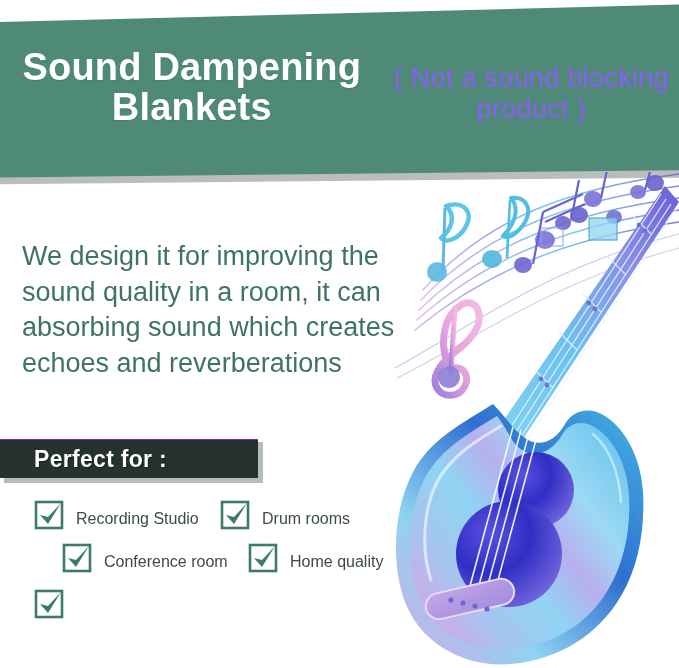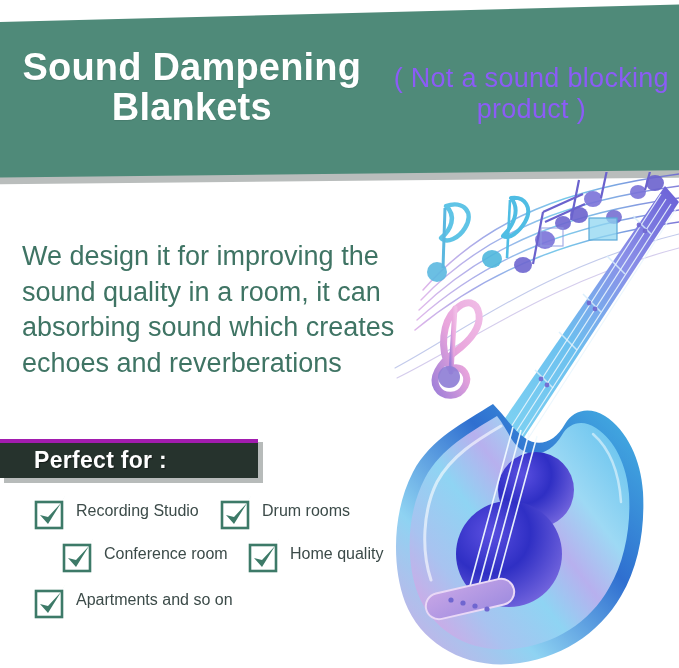--- a/index.html
+++ b/index.html
@@ -105,21 +105,21 @@
     height: 41px;
     background: #b7bbba;
   }
   .perfect-banner {
     position: absolute;
     left: 0;
     top: 2px;
     width: 258px;
     height: 39px;
     background: #26332d;
-    border-top: 4px solid #a21caf;
+    border-top: 1px solid #a21caf;
     box-sizing: border-box;
     display: flex;
     align-items: center;
   }
   .perfect-label {
     color: #ffffff;
     font-size: 23px;
     font-weight: bold;
     margin-left: 34px;
     letter-spacing: 0.3px;
@@ -129,21 +129,21 @@
   
   .checklist {
     position: absolute;
     left: 36px;
     top: 502px;
     width: 420px;
   }
   .check-row {
     position: absolute;
     display: flex;
-    align-items: flex-start;
+    align-items: flex-end;
   }
   .check-row.col1 { left: 0px; }
   .check-row.col2 { left: 186px; }
   .check-row.r1 { top: 0px; }
   .check-row.r2 { top: 43px; padding-left: 28px; }
   .check-row.r3 { top: 89px; }
 
   .checkbox-icon {
     position: relative;
     width: 26px;
@@ -241,21 +241,20 @@
       <span class="check-label">Home quality</span>
     </div>
 
     <div class="check-row col1 r3">
       <span class="checkbox-icon">
         <svg viewBox="0 0 38 38">
           <rect x="5" y="9" width="26" height="26" fill="#ffffff" stroke="#3d7a68" stroke-width="2.6"></rect>
           <path d="M 9 22 L 17 31 L 35 2 L 30 10 L 17 24 Z" fill="#3d7a68"></path>
         </svg>
       </span>
-      <span class="check-label">Apartments and so on</span>
     </div>
 
   </div>
 
   <div class="art">
     <svg width="286" height="496" viewBox="0 0 286 496" xmlns="http://www.w3.org/2000/svg">
       <defs>
         <linearGradient id="neckGrad" x1="0" y1="1" x2="1" y2="0">
           <stop offset="0%" stop-color="#7fd3f2"></stop>
           <stop offset="38%" stop-color="#6cc0ef"></stop>

